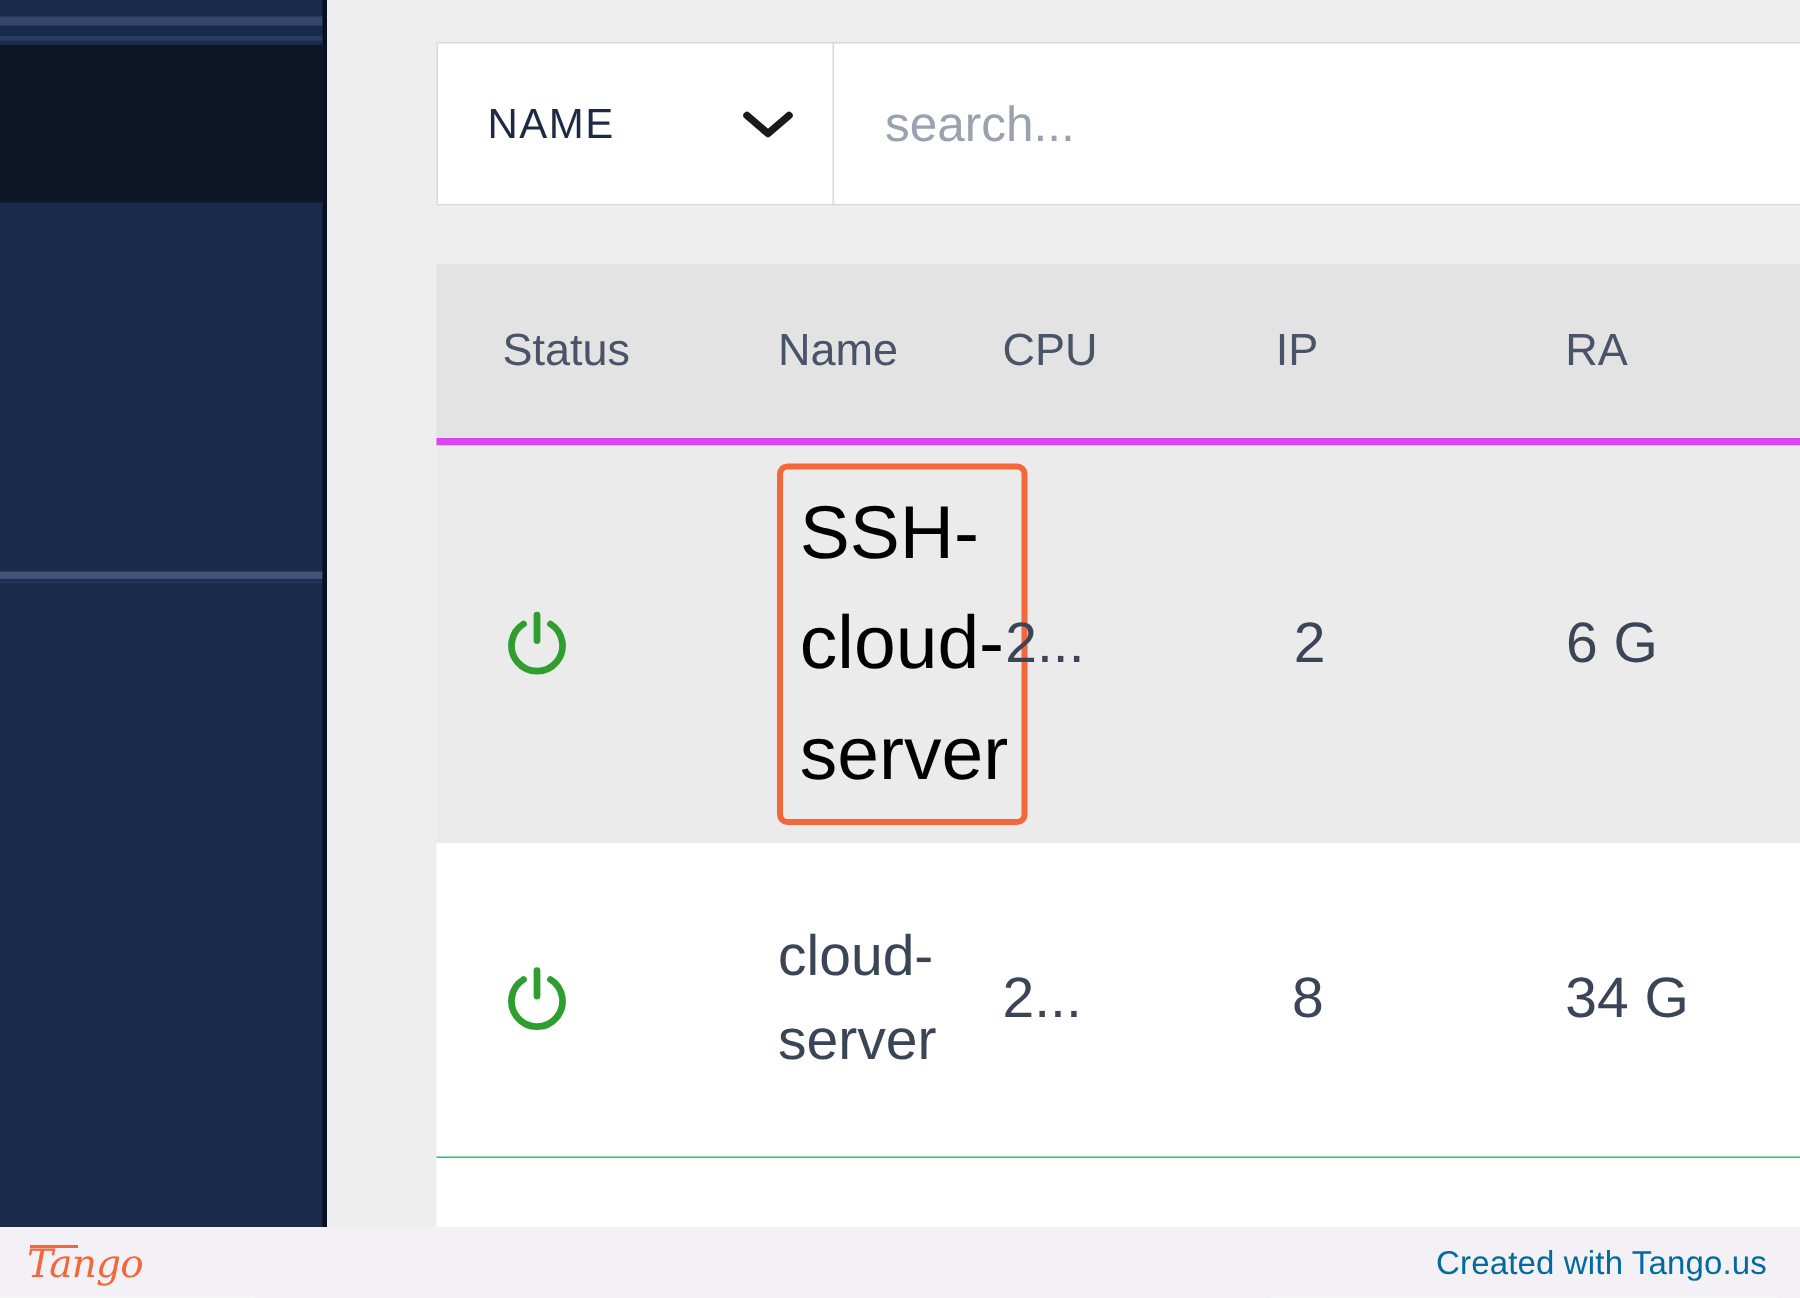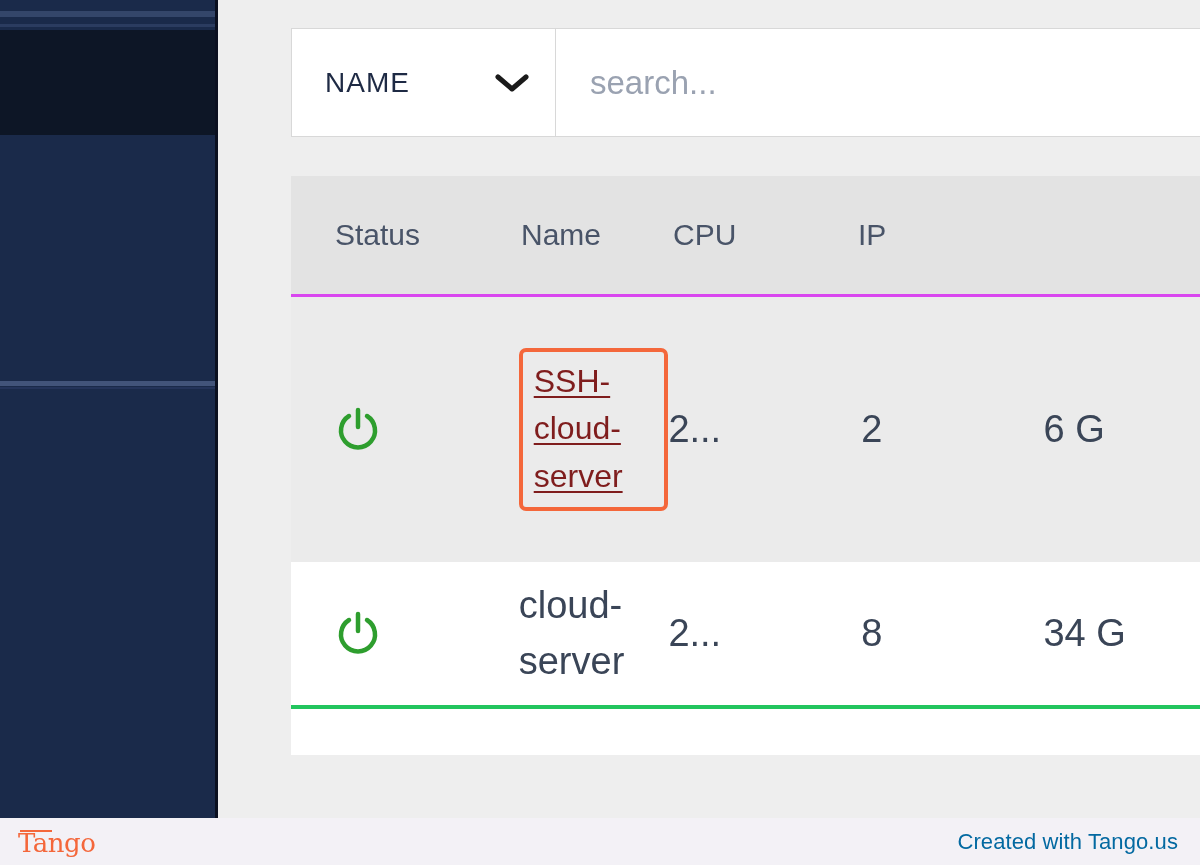--- a/index.html
+++ b/index.html
@@ -140,35 +140,35 @@
     width: 910px;
   }
   .table-row {
     display: flex;
     align-items: center;
     box-sizing: border-box;
   }
   .thead {
     height: 121px;
     background: #e3e3e3;
-    border-bottom: 3px solid #d946ef;
+    border-bottom: 5px solid #d946ef;
   }
   .thead .cell {
     font-size: 30px;
     color: #495468;
     font-weight: 400;
   }
   .row-highlight {
     height: 265px;
     background: #ebebeb;
   }
   .row-plain {
-    height: 147px;
-    background: #ffffff;
-    border-bottom: 4px solid #22c55e;
+    height: 210px;
+    background: #ffffff;
+    border-bottom: 1px solid #22c55e;
   }
   .row-partial {
     height: 46px;
     background: #ffffff;
   }
 
   .cell { box-sizing: border-box; }
   .c-status { width: 192px; padding-left: 44px; }
   .c-name   { width: 190px; padding-left: 38px; }
   .c-ip     { width: 196px; padding-left: 0; }
@@ -177,24 +177,23 @@
 
   .power-icon { width: 46px; height: 48px; display: block; }
 
   .cell-text {
     font-size: 38px;
     color: #3a4557;
     line-height: 1.45;
     font-weight: 400;
   }
   .name-link {
-    font-size: 32px;
+    font-size: 50px;
     line-height: 1.47;
-    color: #7f1d1d;
-    text-decoration: underline;
+    color: #000000;
     text-decoration-thickness: 2px;
     text-underline-offset: 4px;
     cursor: pointer;
     display: inline-block;
   }
   .name-plain {
     font-size: 38px;
     line-height: 1.47;
     color: #3a4557;
     display: inline-block;
@@ -216,20 +215,21 @@
     height: 47px;
     background: #f3f1f6;
     display: flex;
     align-items: center;
     justify-content: space-between;
     padding: 0 22px 0 18px;
     box-sizing: border-box;
   }
   .tango-logo {
     font-family: "DejaVu Serif", serif;
+    font-style: italic;
     font-size: 26px;
     color: #f4673b;
     letter-spacing: -.5px;
     position: relative;
     top: 1px;
   }
   .tango-logo .bar {
     display: inline-block;
     width: 32px;
     height: 2px;
@@ -276,20 +276,21 @@
 
     </div>
 
     <div class="table">
 
       <div class="table-row thead">
         <div class="cell c-status">Status</div>
         <div class="cell c-name">Name</div>
         <div class="cell c-cpu">CPU</div>
         <div class="cell c-ip">IP</div>
+        <div class="cell c-ram">RA</div>
       </div>
 
       <div class="table-row row-highlight">
         <div class="cell c-status">
           <span>
             <svg class="power-icon" viewBox="0 0 46 48" xmlns="http://www.w3.org/2000/svg">
               <path d="M14 10 A17 17 0 1 0 32 10" fill="none" stroke="#2e9e2e" stroke-width="4.5" stroke-linecap="round"></path>
               <line x1="23" y1="4" x2="23" y2="21" stroke="#2e9e2e" stroke-width="4.5" stroke-linecap="round"></line>
             </svg>
           </span>

